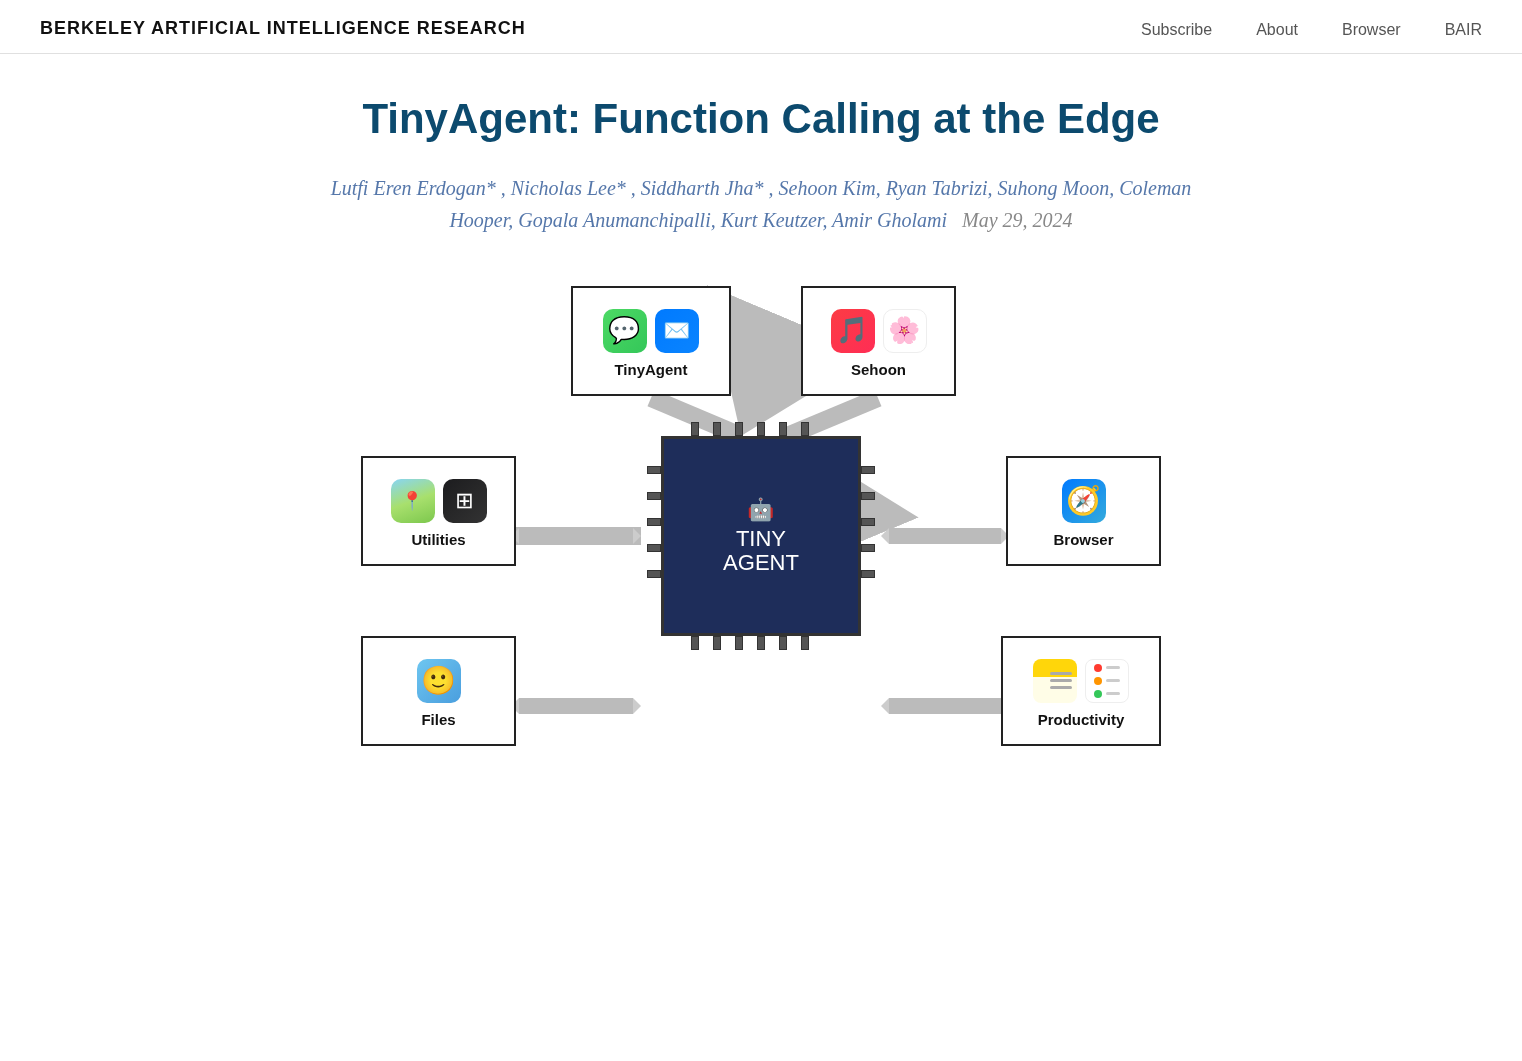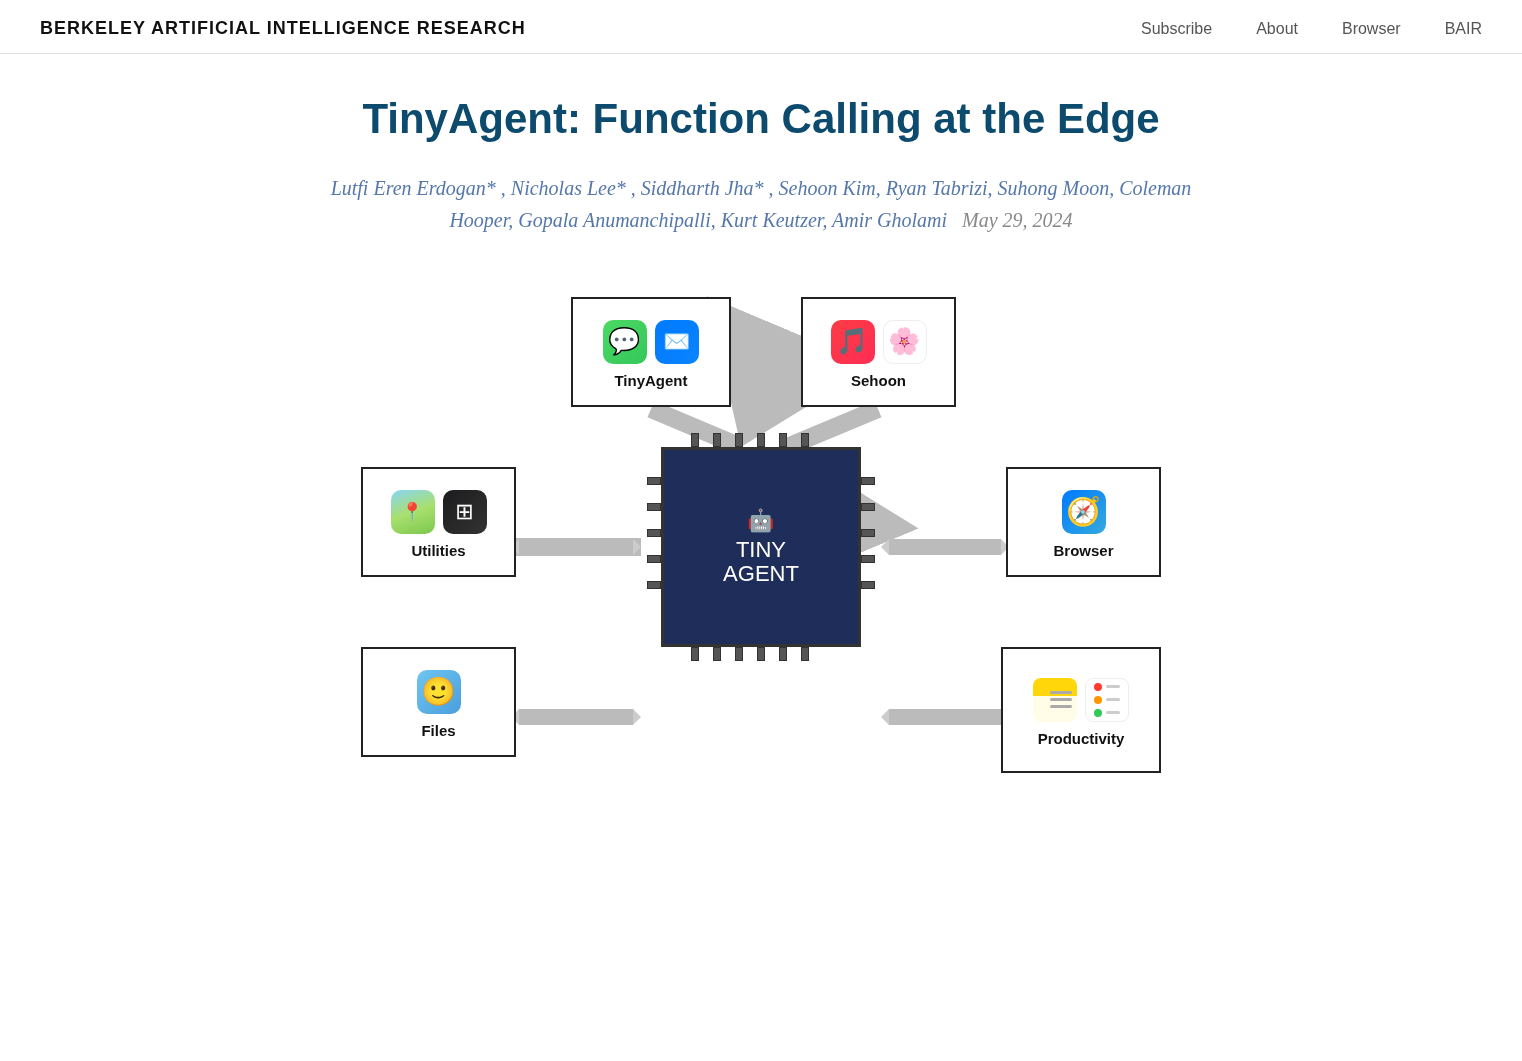--- a/index.html
+++ b/index.html
@@ -5,21 +5,21 @@
     * { box-sizing: border-box; margin: 0; padding: 0; }
     body {
       font-family: Georgia, 'Times New Roman', serif;
       background: #fff;
       color: #222;
     }
 
     
     .header {
       display: flex;
-      align-items: center;
+      align-items: flex-end;
       justify-content: space-between;
       padding: 18px 40px 14px 40px;
       border-bottom: 1px solid #e0e0e0;
     }
     .header-logo {
       font-family: Arial, Helvetica, sans-serif;
       font-weight: 900;
       font-size: 18px;
       letter-spacing: 1px;
       color: #111;
@@ -50,21 +50,21 @@
       color: #0c4a6e;
       margin-bottom: 28px;
       line-height: 1.2;
     }
 
     .article-authors {
       font-style: italic;
       font-size: 20px;
       color: #5577aa;
       line-height: 1.6;
-      margin-bottom: 51px;
+      margin-bottom: 40px;
     }
 
     .article-date {
       color: #888;
       font-style: italic;
       font-size: 20px;
     }
 
     
     .diagram {
@@ -145,21 +145,21 @@
     .box-files {
       width: 155px;
       height: 110px;
       top: 360px;
       left: 10px;
     }
 
     
     .box-productivity {
       width: 160px;
-      height: 126px;
+      height: 110px;
       top: 360px;
       right: 10px;
     }
 
     
     .chip-wrapper {
       position: absolute;
       width: 240px;
       height: 240px;
       top: 140px;

